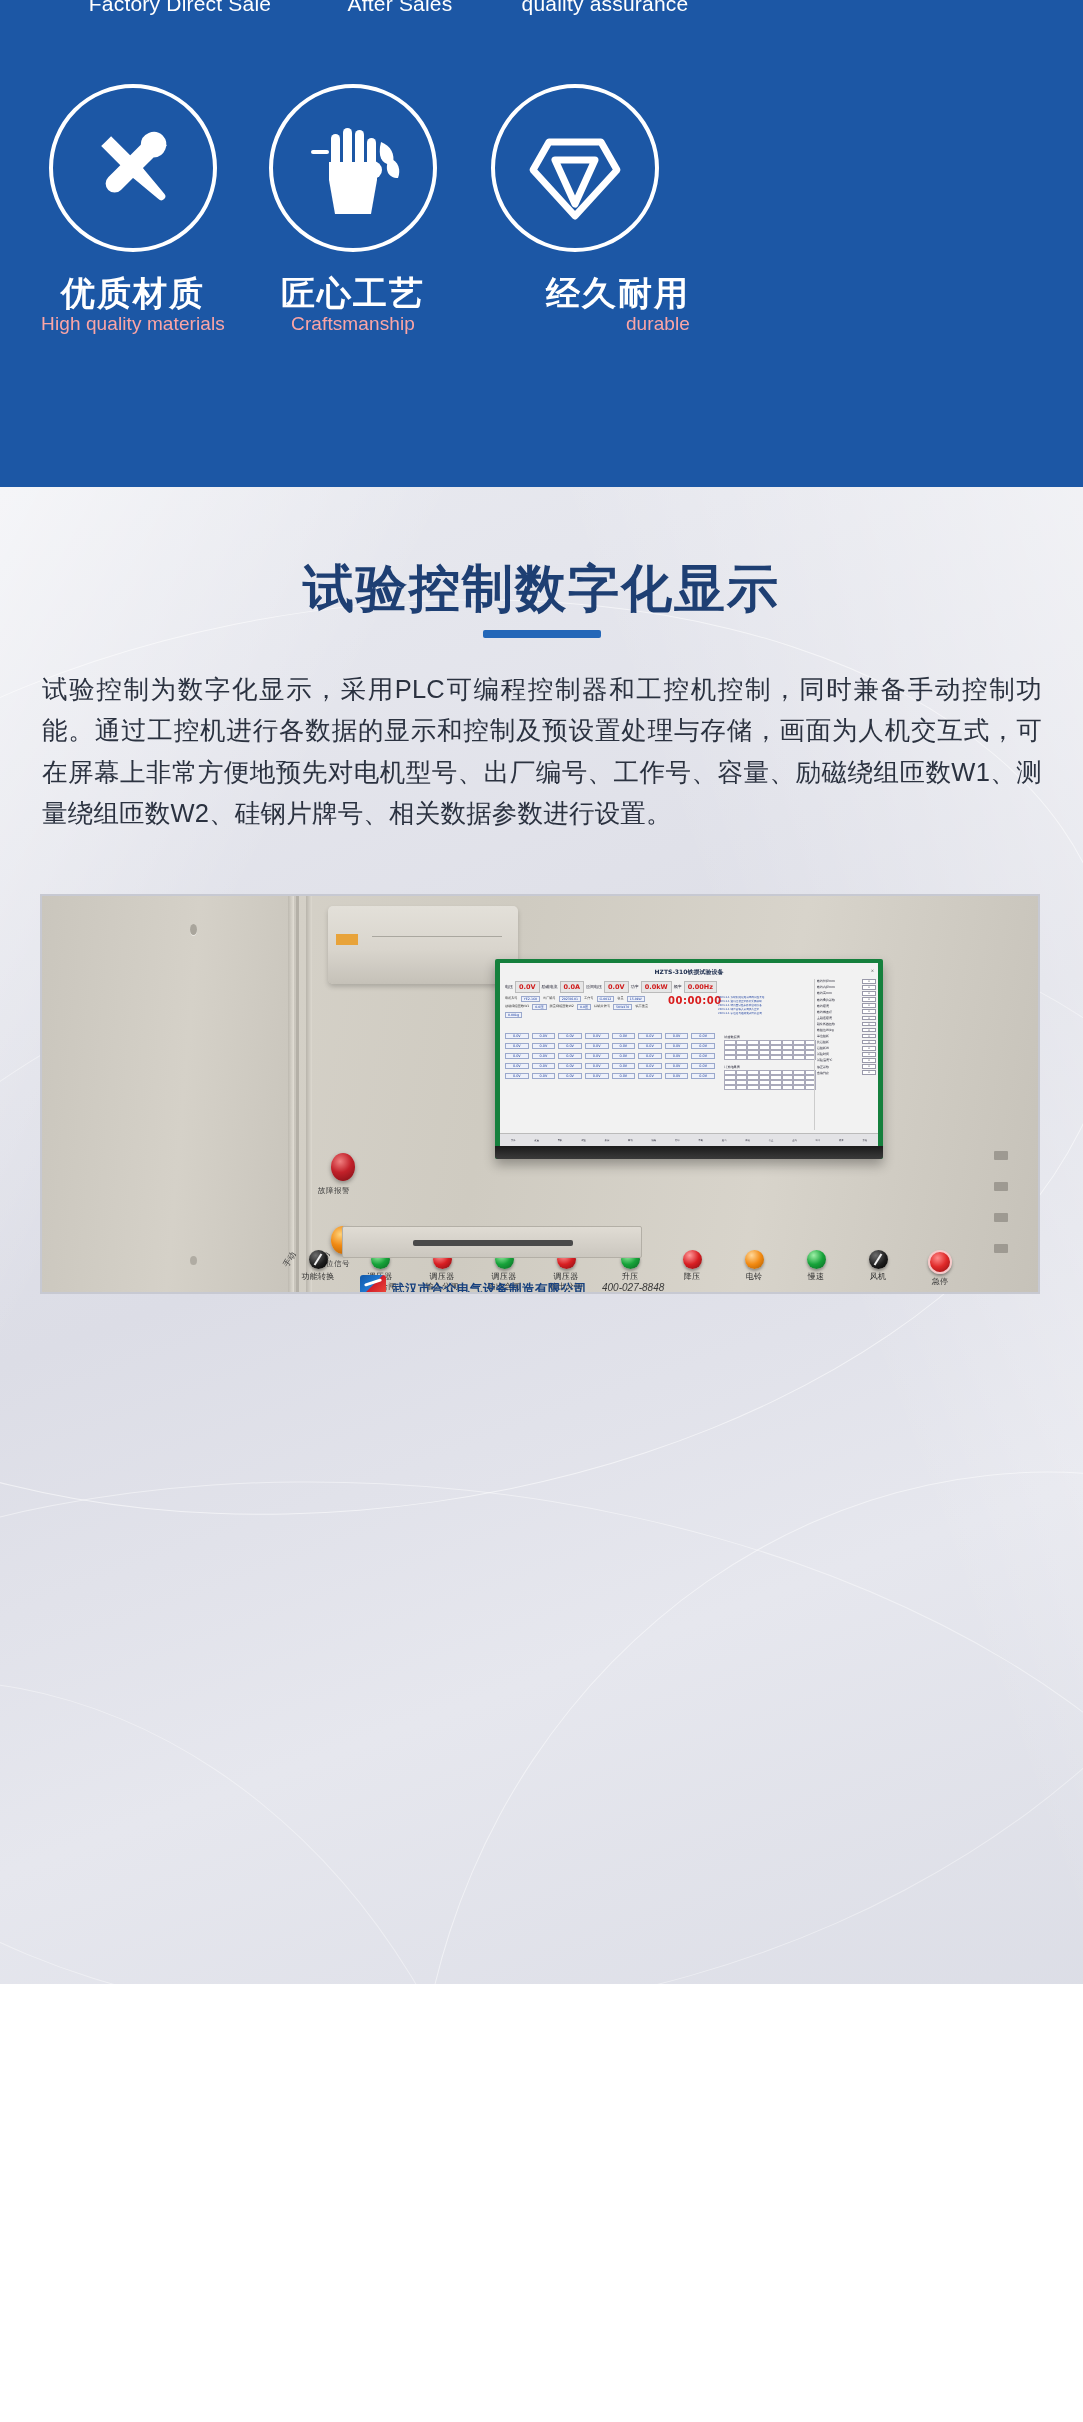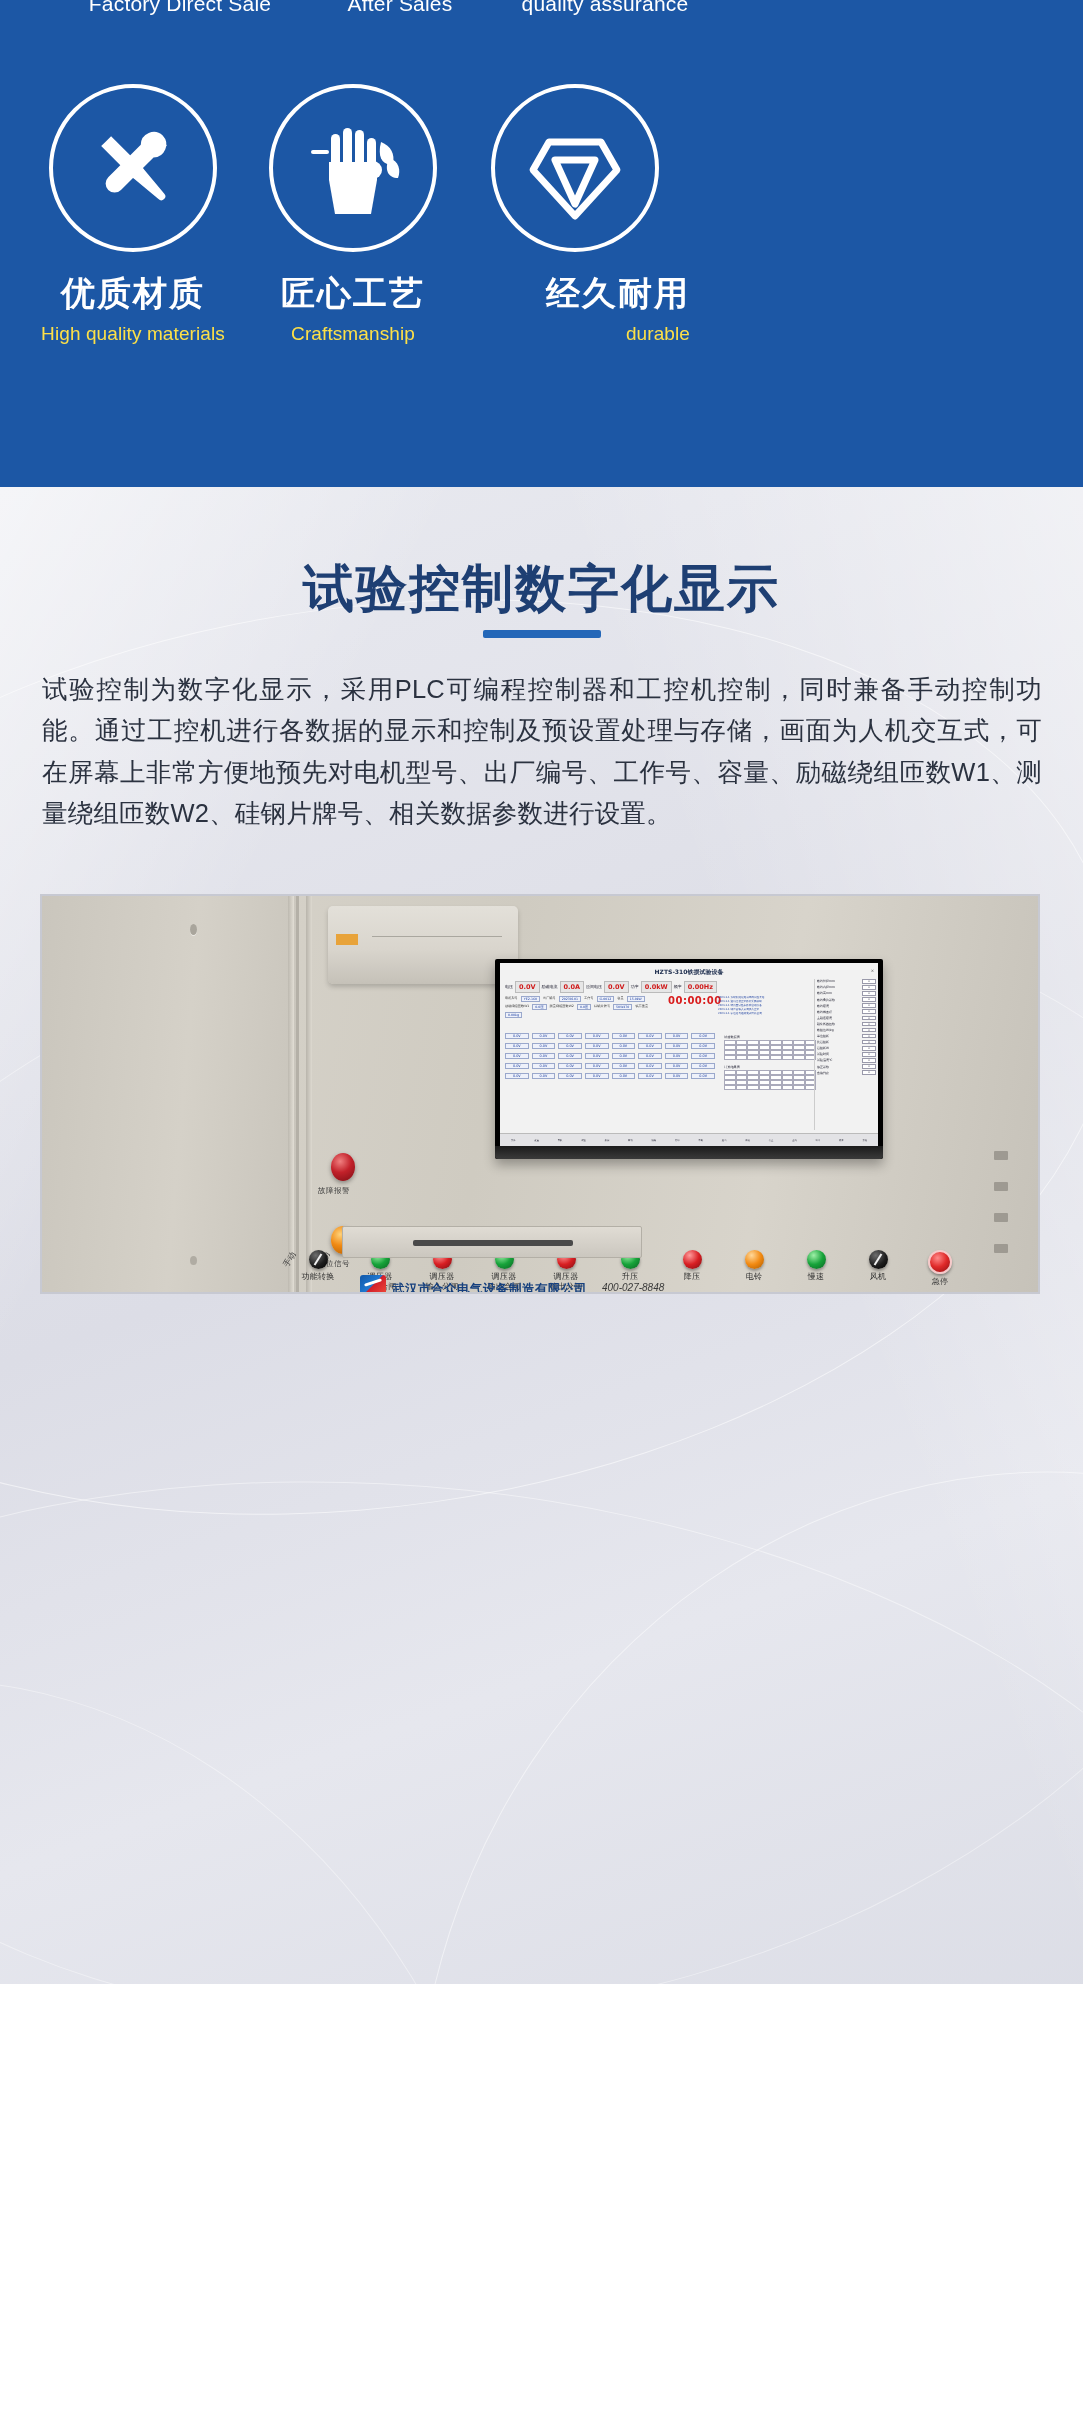--- a/index.html
+++ b/index.html
@@ -46,22 +46,21 @@
     display: flex; align-items: center; justify-content: center;
   }
   .circ svg { display: block; }
 
   .feat-cn {
     margin-top: 22px;
     color: #ffffff; font-size: 34px; font-weight: 700;
     letter-spacing: 2px; line-height: 1.15;
   }
   .feat-en {
-    margin-top: 10px;
-    color: #fde047; font-size: 19px; letter-spacing: .1px;
+    color: #fca5a5; font-size: 19px; letter-spacing: .1px;
   }
 
   
   .band-mid {
     position: absolute; left: 0; top: 487px;
     width: 1083px; height: 1919px;
     background:
       linear-gradient(118deg, rgba(255,255,255,.55) 0%, rgba(255,255,255,0) 22%),
       linear-gradient(250deg, rgba(255,255,255,.5) 0%, rgba(255,255,255,0) 30%),
       linear-gradient(160deg, #e9eaf0 0%, #dcdde6 38%, #e6e7ee 60%, #d4d6e0 100%);
@@ -139,21 +138,21 @@
     position: absolute; left: 8px; top: 28px; width: 22px; height: 11px;
     background: #e8a33a;
   }
   .vent-line {
     position: absolute; left: 44px; top: 30px; width: 130px; height: 1px;
     background: rgba(120,118,110,.5);
   }
   
   .monitor {
     position: absolute; left: 453px; top: 243px; width: 388px; height: 200px;
-    background: #000000; border-radius: 2px;
+    background: #15803d; border-radius: 2px;
     transform: translateY(-180px);
     box-shadow: 0 6px 12px rgba(0,0,0,.3);
   }
   .screen {
     position: absolute; left: 5px; top: 4px; right: 5px; bottom: 13px;
     background: #f2f2f2; overflow: hidden;
     font-family: "DejaVu Sans", sans-serif;
   }
   .scr-title {
     position: absolute; left: 0; top: 5px; width: 100%;

